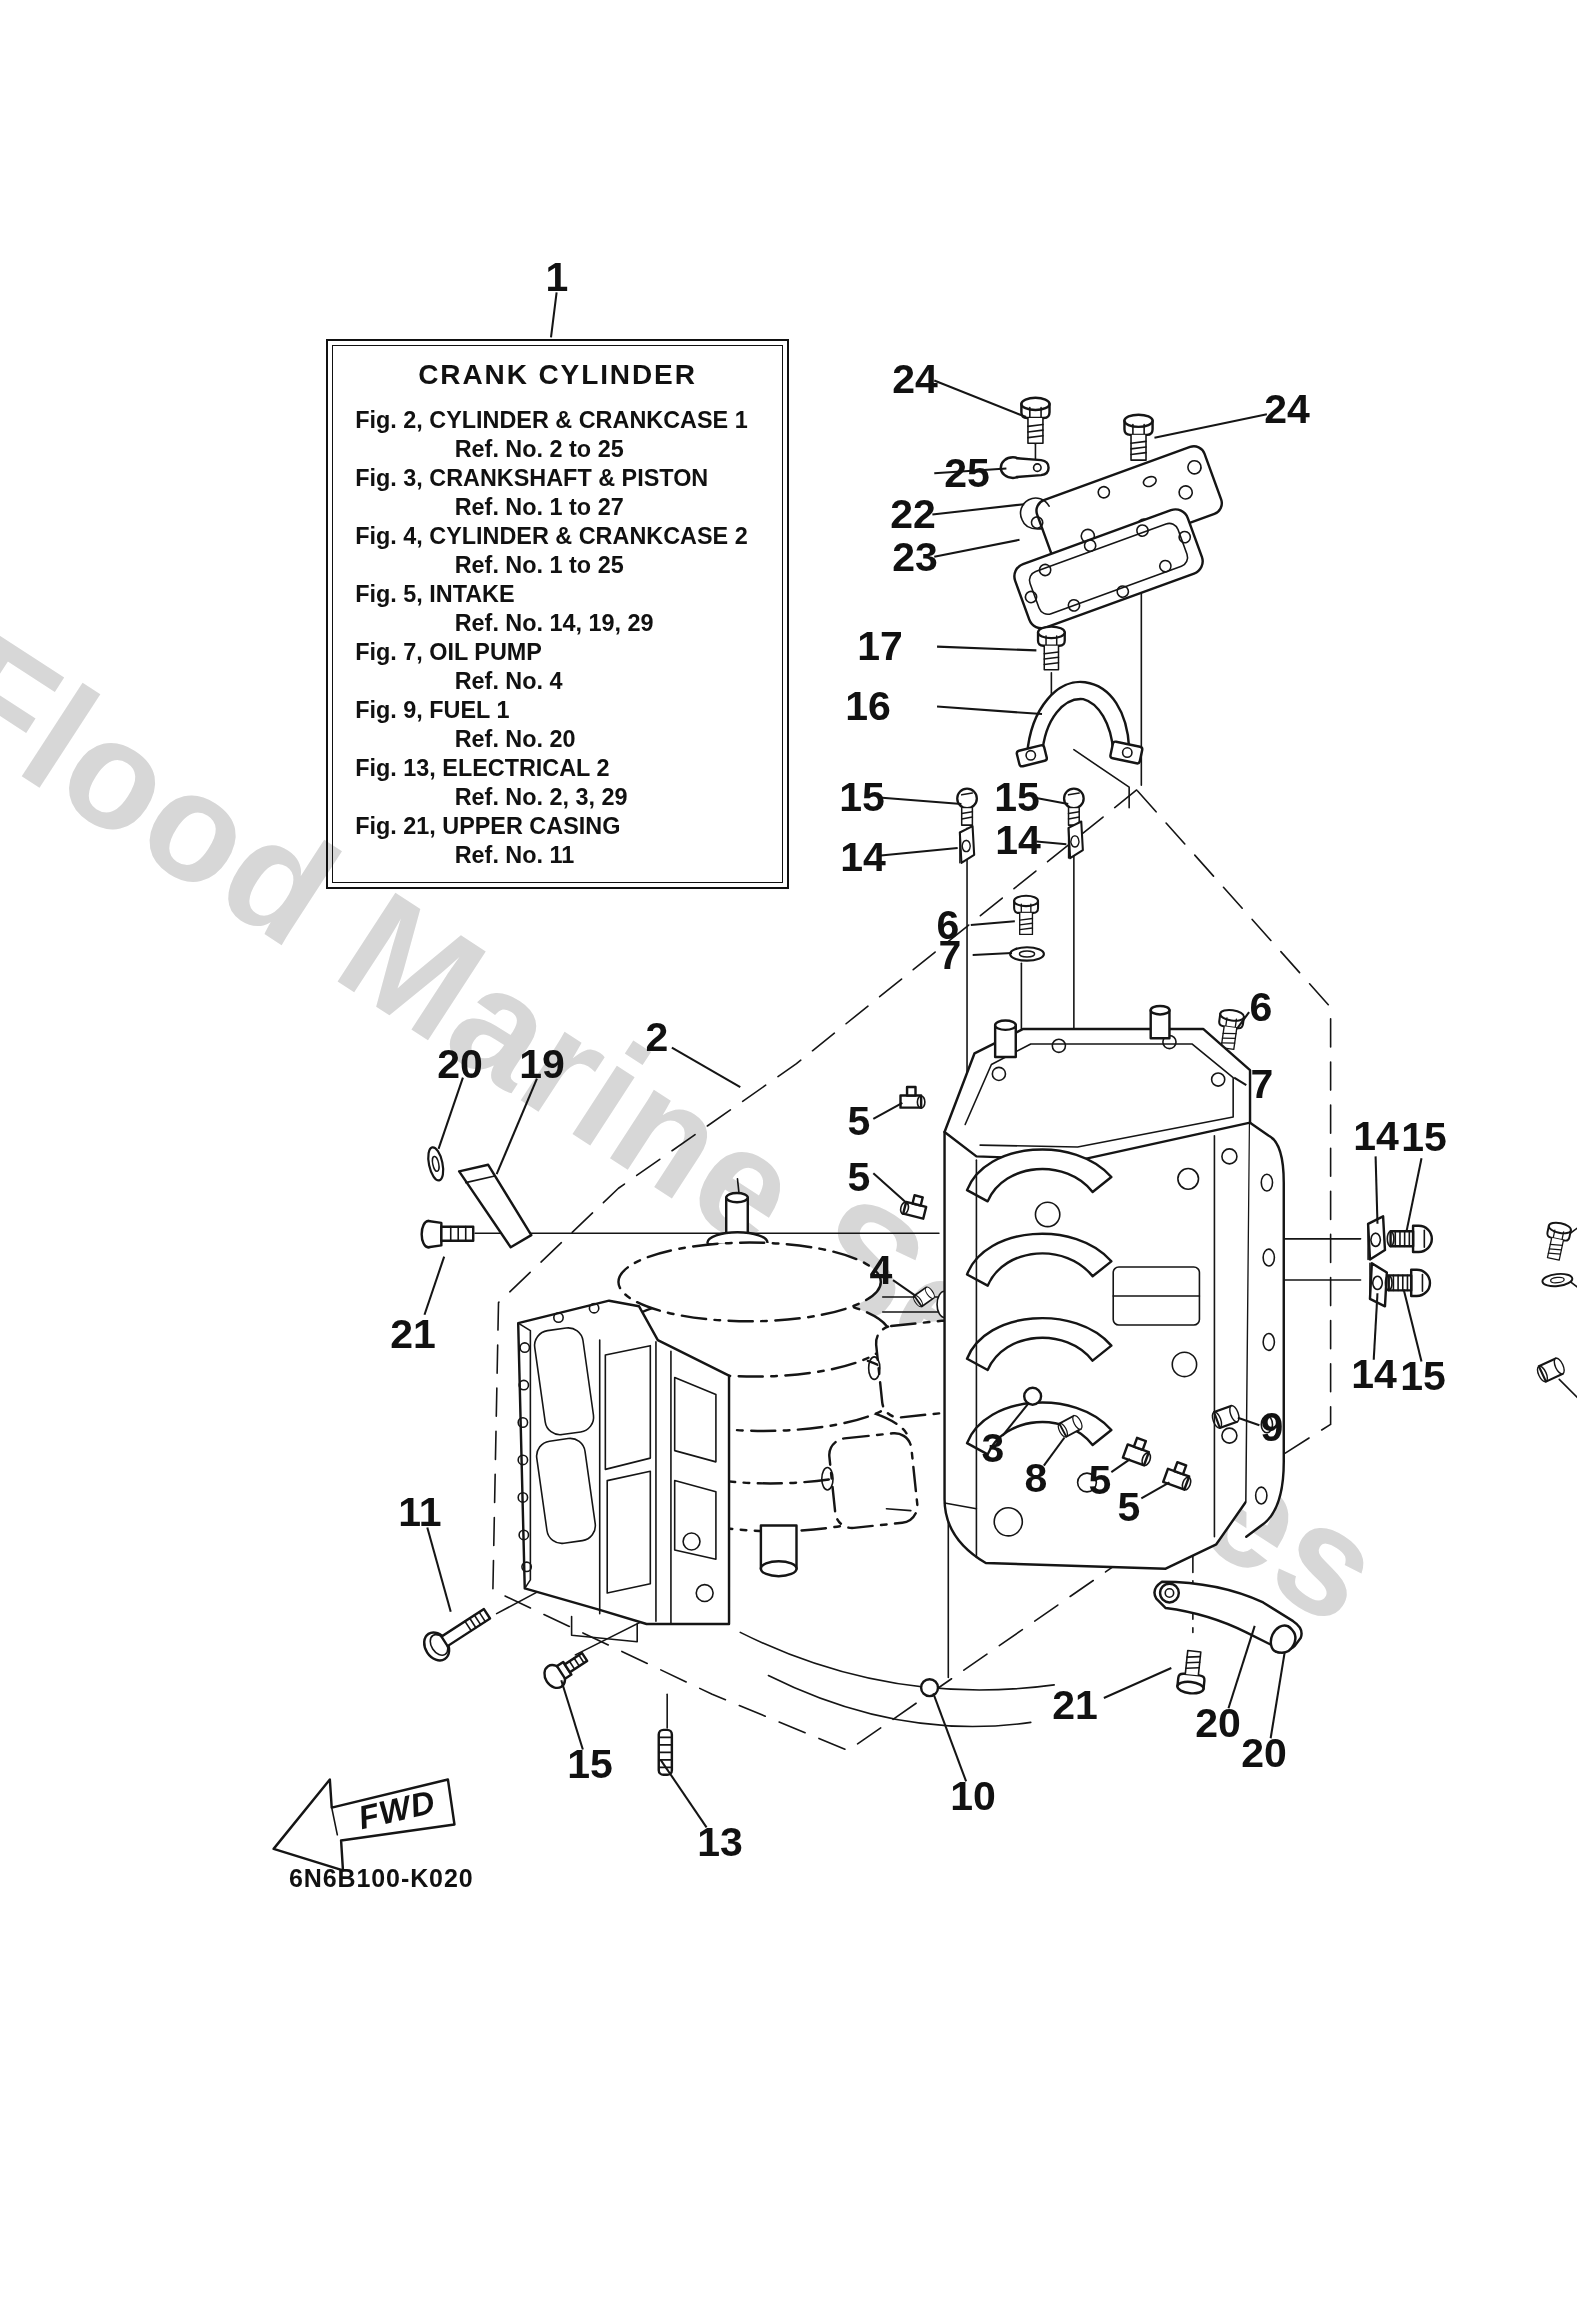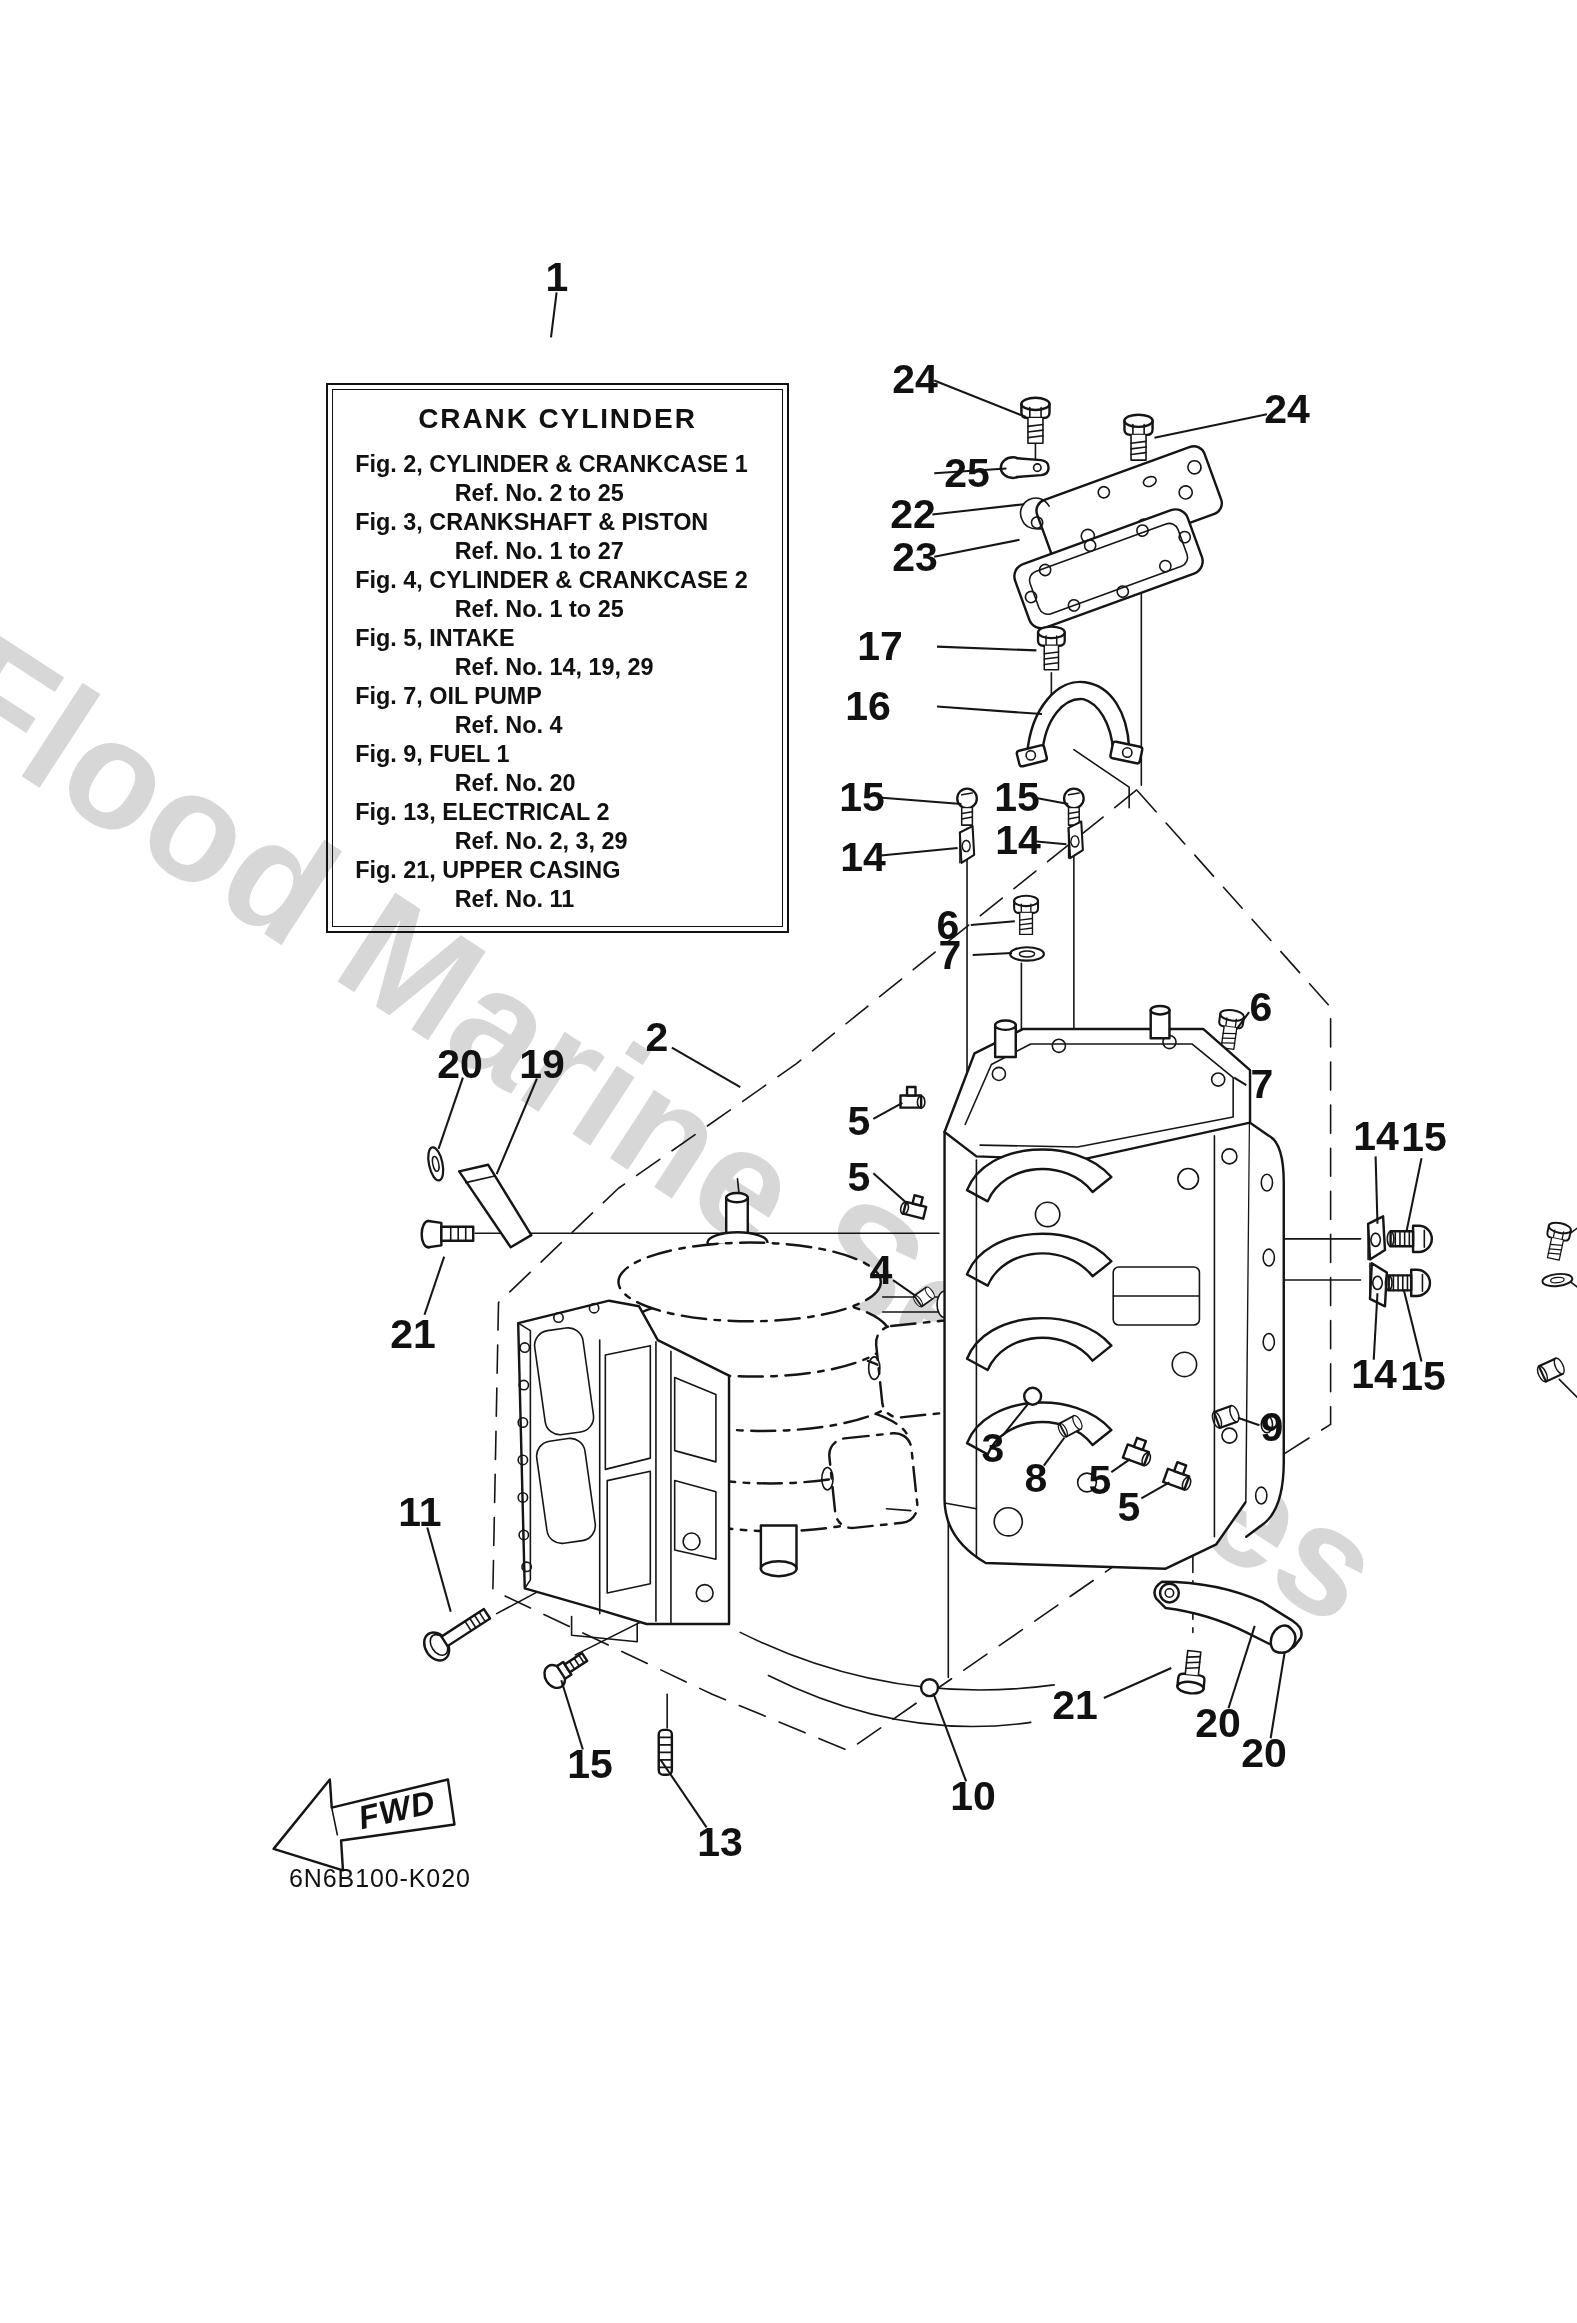--- a/index.html
+++ b/index.html
@@ -16,30 +16,30 @@
   }
   svg.art{position:absolute;left:0;top:0;z-index:1;}
   
   .s{stroke:#151515;fill:none;stroke-width:2.6;stroke-linecap:round;stroke-linejoin:round;}
   .f{fill:#ffffff;}
   .thin{stroke-width:1.7;}
   .ld{stroke:#151515;stroke-width:2.2;fill:none;}
   .dash{stroke-dasharray:30 16;}
   .phan{stroke-dasharray:26 9 6 9;}
   
-  .infobox{position:absolute;left:326px;top:339px;width:459px;height:546px;border:2.8px solid #111;z-index:2;background:transparent;margin-top:44px;}
+  .infobox{position:absolute;left:326px;top:339px;width:459px;height:546px;border:2.8px solid #111;z-index:2;background:transparent;}
   .infobox .inner{position:absolute;left:3.7px;top:3.7px;right:3.7px;bottom:3.7px;border:1.9px solid #111;padding-top:11.2px;box-sizing:border-box;}
   .ib-title{text-align:center;font-size:28px;font-weight:700;letter-spacing:1.9px;color:#111;line-height:36px;}
   .ib-entries{margin-top:13px;}
   .ib-fig{font-size:23.4px;font-weight:700;color:#111;line-height:29px;padding-left:22.5px;white-space:nowrap;}
   .ib-ref{font-size:23.4px;font-weight:700;color:#111;line-height:29px;padding-left:122px;white-space:nowrap;}
   
   .co{position:absolute;transform:translate(-50%,-50%);font-size:41px;font-weight:700;color:#111;z-index:3;white-space:nowrap;}
   
-  .dwgcode{position:absolute;left:289px;top:1864px;font-size:25px;font-weight:400;color:#111;z-index:3;letter-spacing:0.9px;}
+  .dwgcode{position:absolute;left:289px;top:1864px;font-size:25px;font-weight:700;color:#111;z-index:3;letter-spacing:0.9px;}
   
   .fwd{position:absolute;left:358px;top:1791px;font-size:33px;font-weight:700;font-style:italic;color:#111;transform:rotate(-13deg);z-index:3;letter-spacing:0.9px;}
 </style>
 </head>
 <body>
 
 <div class="watermark">Flood Marine Services</div>
 
 <svg class="art" width="1578" height="2324" viewBox="0 0 1684 2480">
   <defs>

